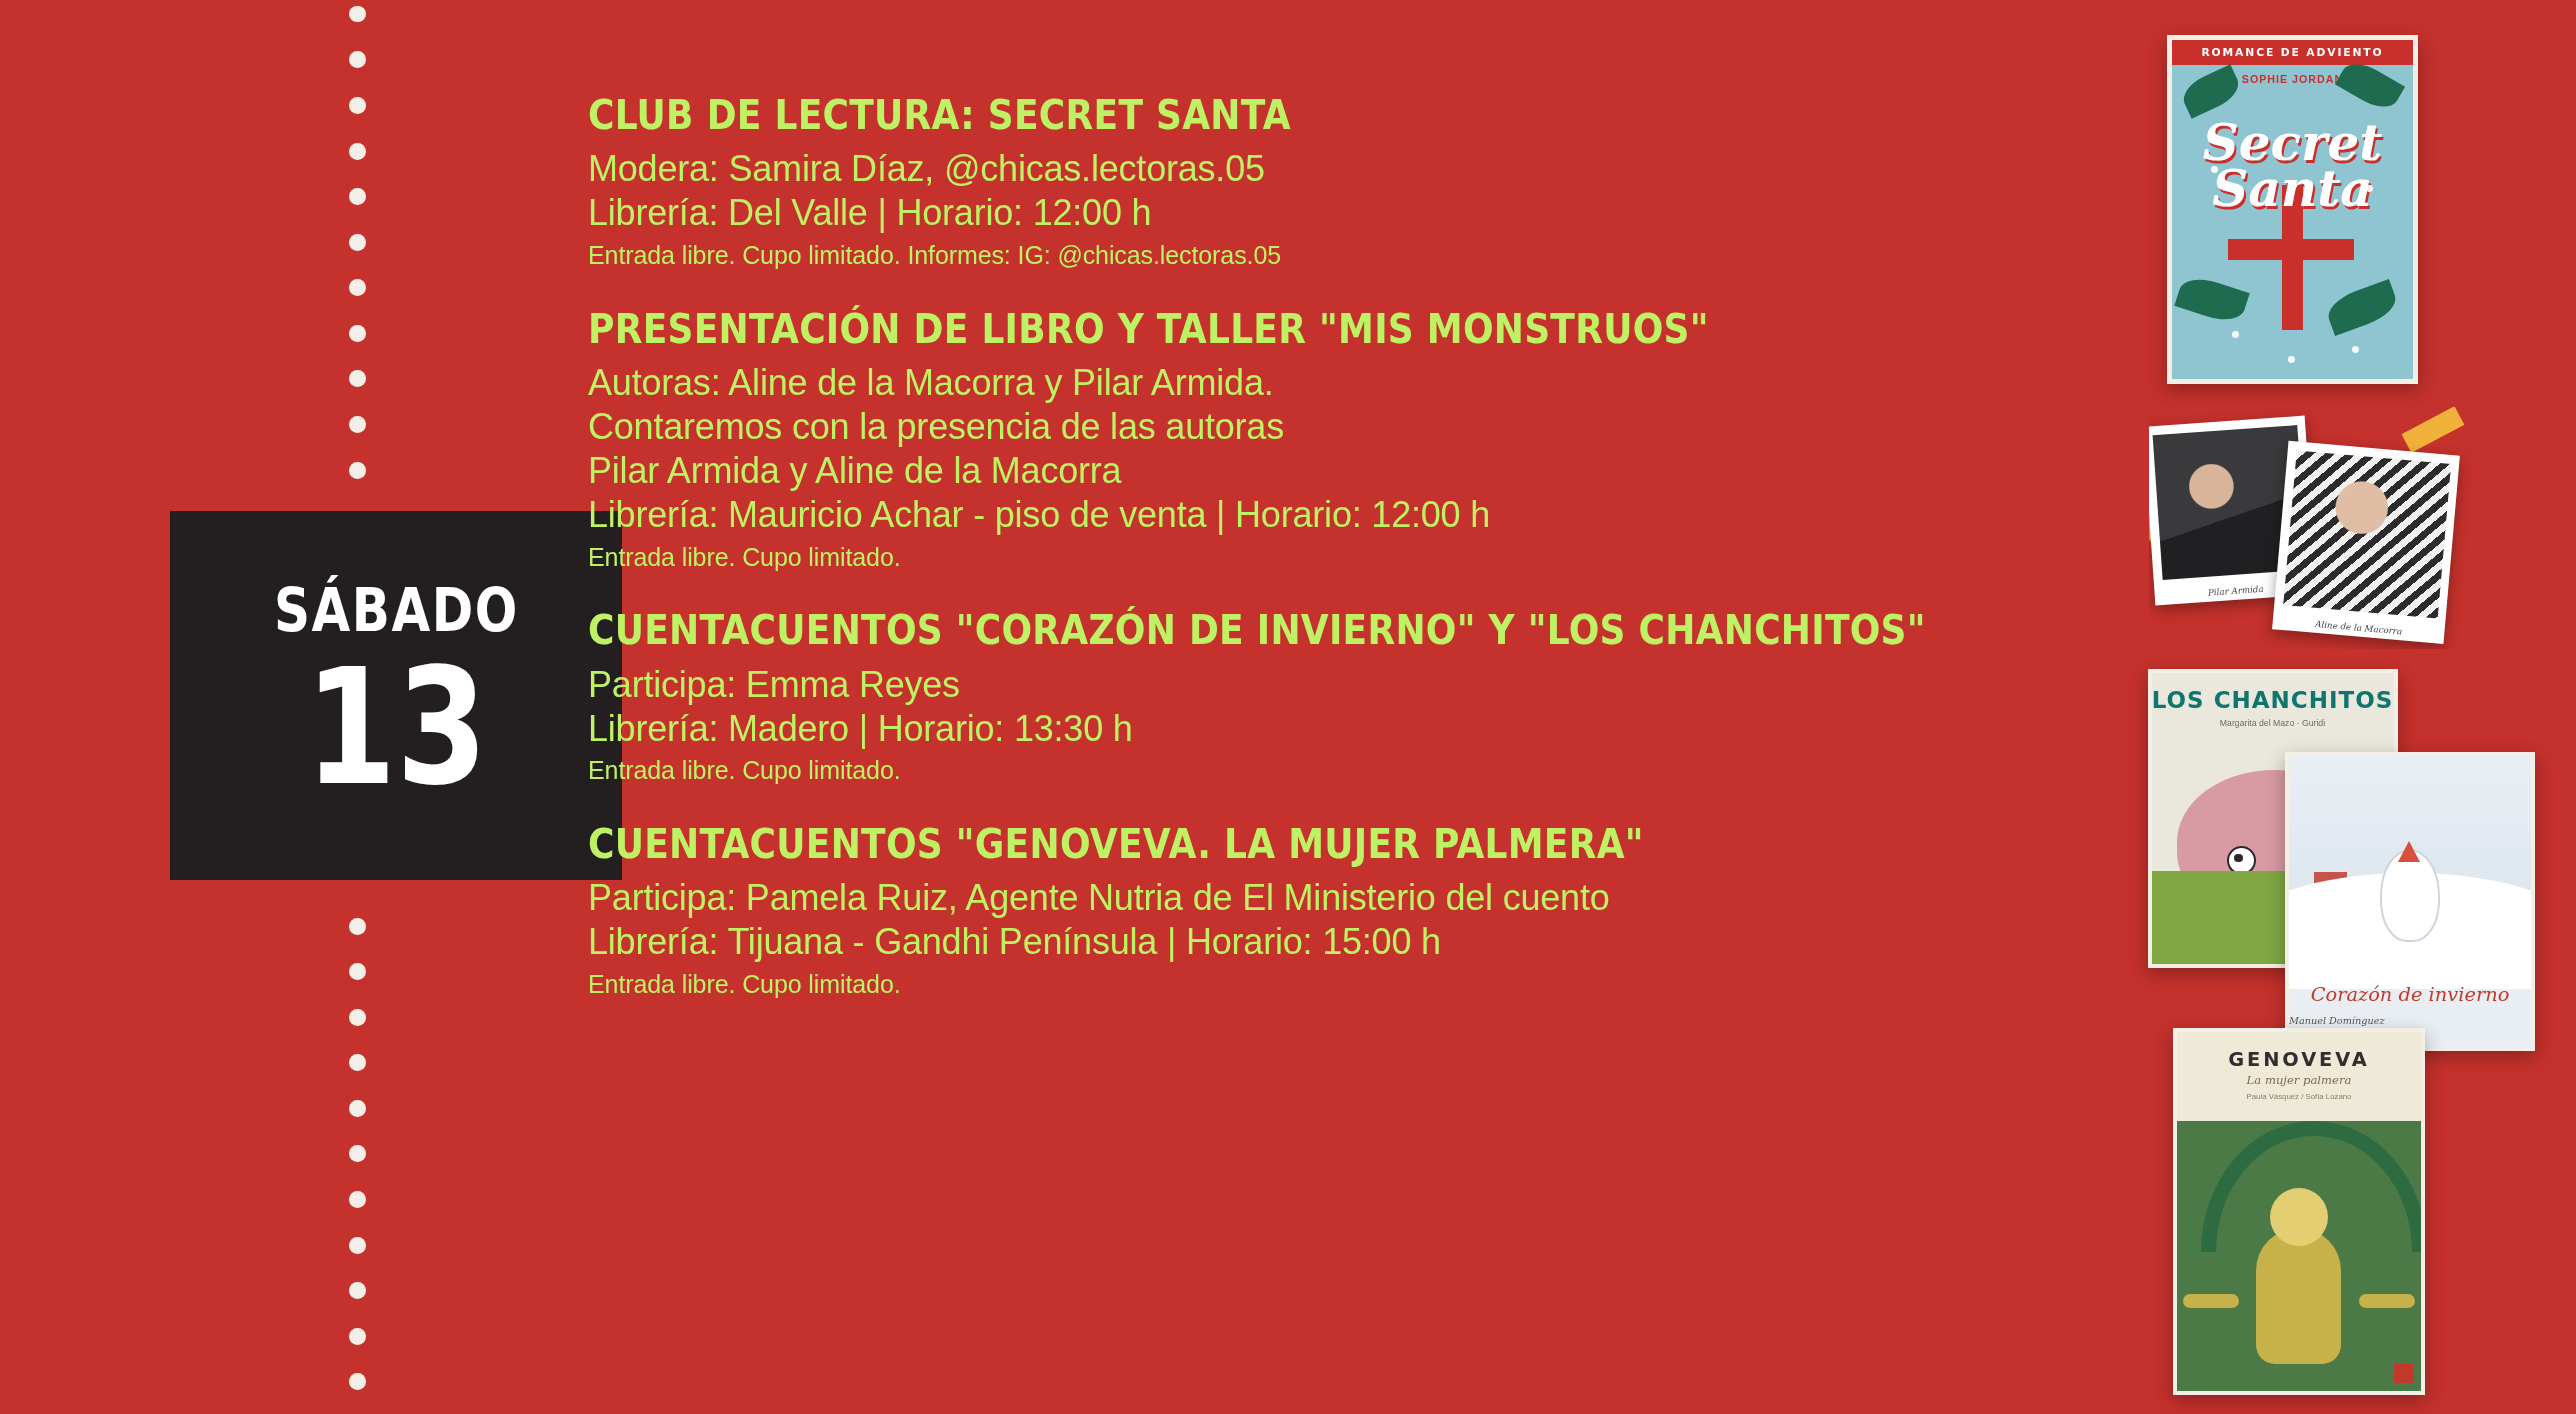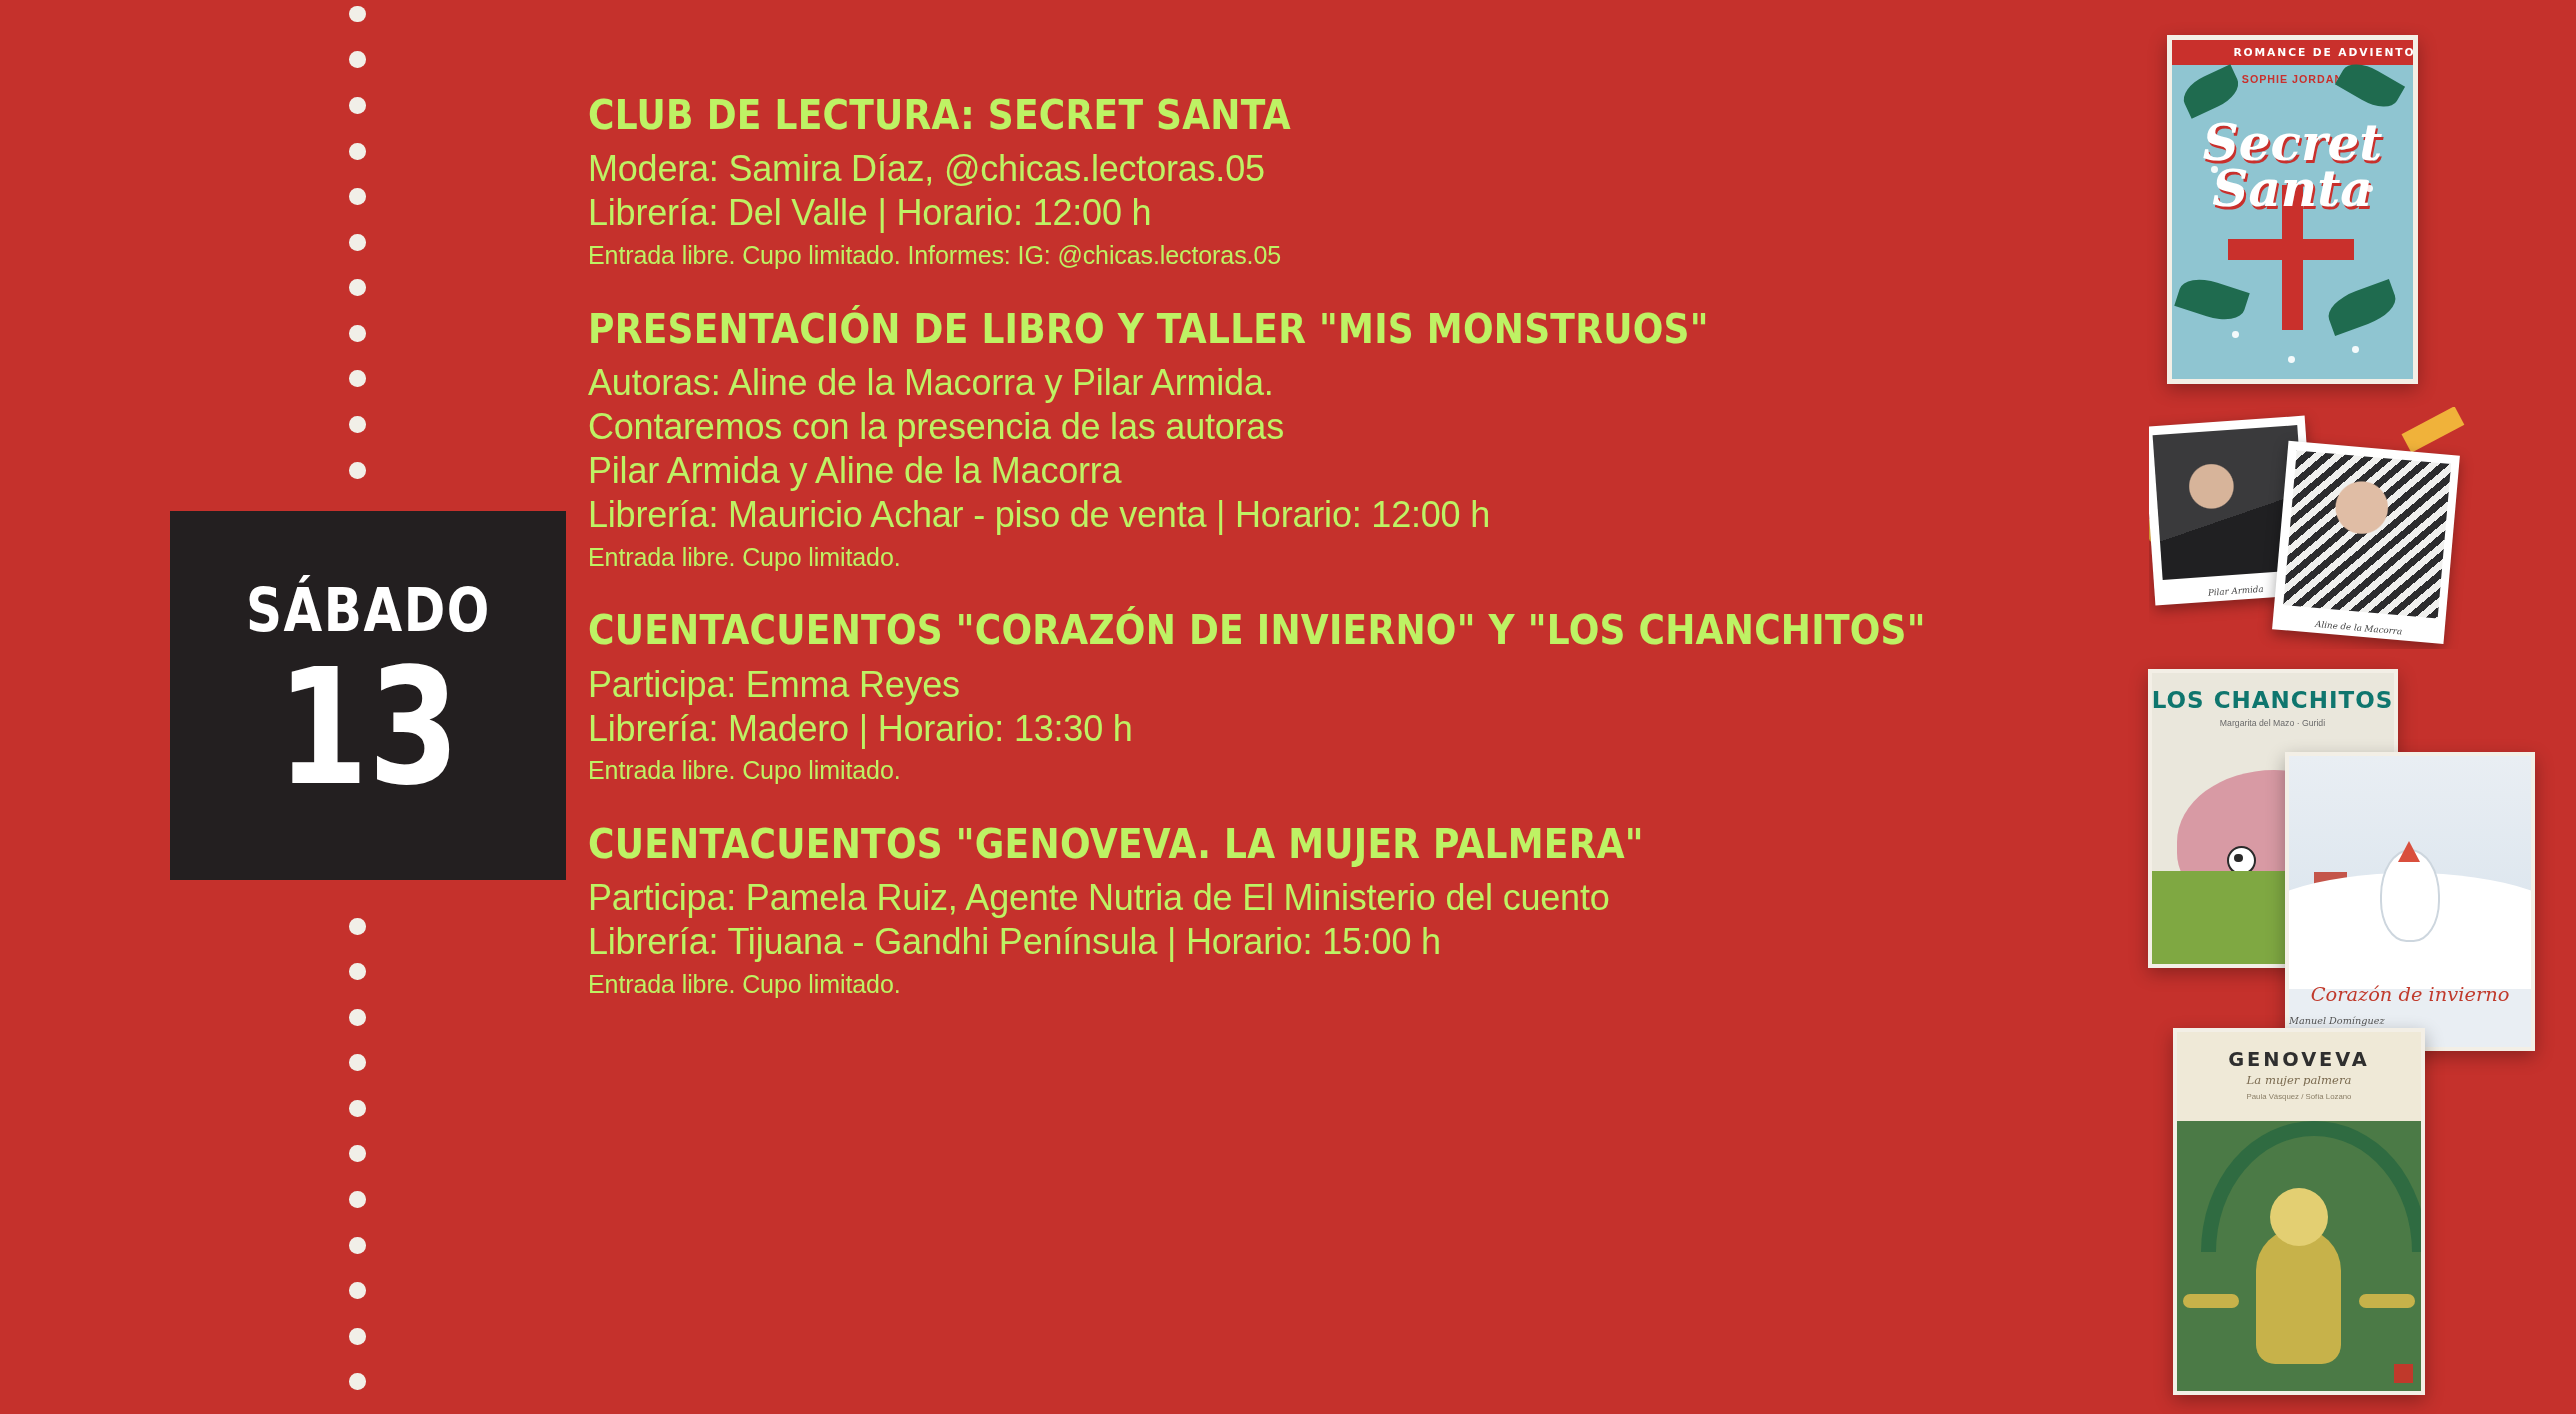--- a/index.html
+++ b/index.html
@@ -30,21 +30,21 @@
     height: 16.5px;
     border-radius: 50%;
     background: #f1efe8;
   }
 
   
   .date-badge {
     position: absolute;
     left: 170px;
     top: 511px;
-    width: 396px;
+    width: 452px;
     height: 369px;
     background: #231f20;
     display: flex;
     flex-direction: column;
     align-items: center;
     justify-content: center;
     color: #ffffff;
   }
   .date-badge .weekday {
     font-family: "DejaVu Sans", sans-serif;
@@ -129,21 +129,20 @@
     position: absolute;
     left: 0; top: 0; width: 100%; height: 25px;
     background: #c9302c;
     color: #fff;
     font-size: 10.7px;
     letter-spacing: 1.9px;
     text-align: center;
     line-height: 25px;
     font-family: "DejaVu Sans", sans-serif;
     font-weight: bold;
-    padding-left: 32px;
   }
   .ss-author {
     position: absolute; top: 33px; left: 0; width: 100%;
     text-align: center; color: #c9302c; font-size: 10.7px;
     letter-spacing: 1px; font-weight: bold;
   }
   .ss-title {
     position: absolute; top: 80px; left: 0; width: 100%;
     text-align: center; color: #ffffff;
     font-family: "DejaVu Serif", serif;

